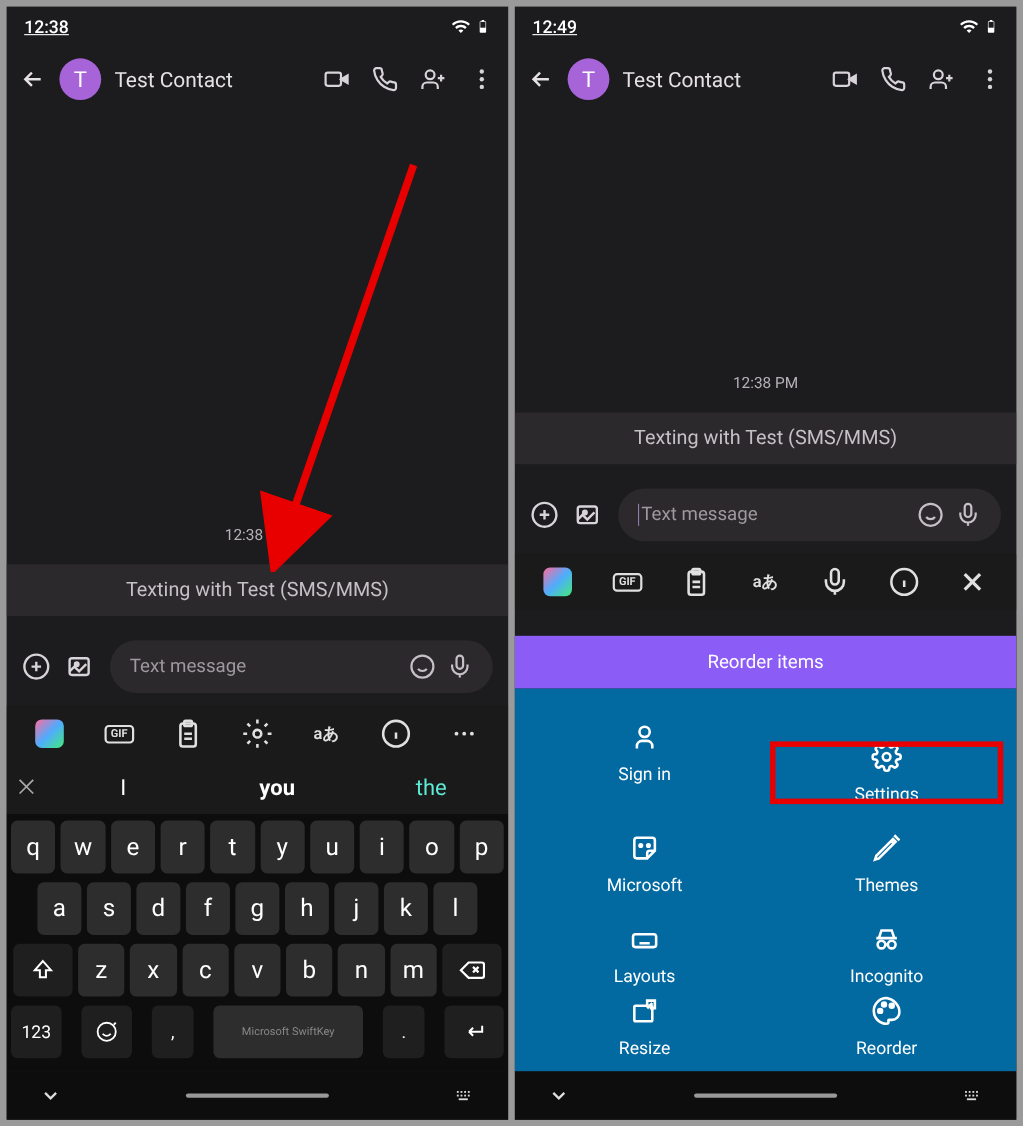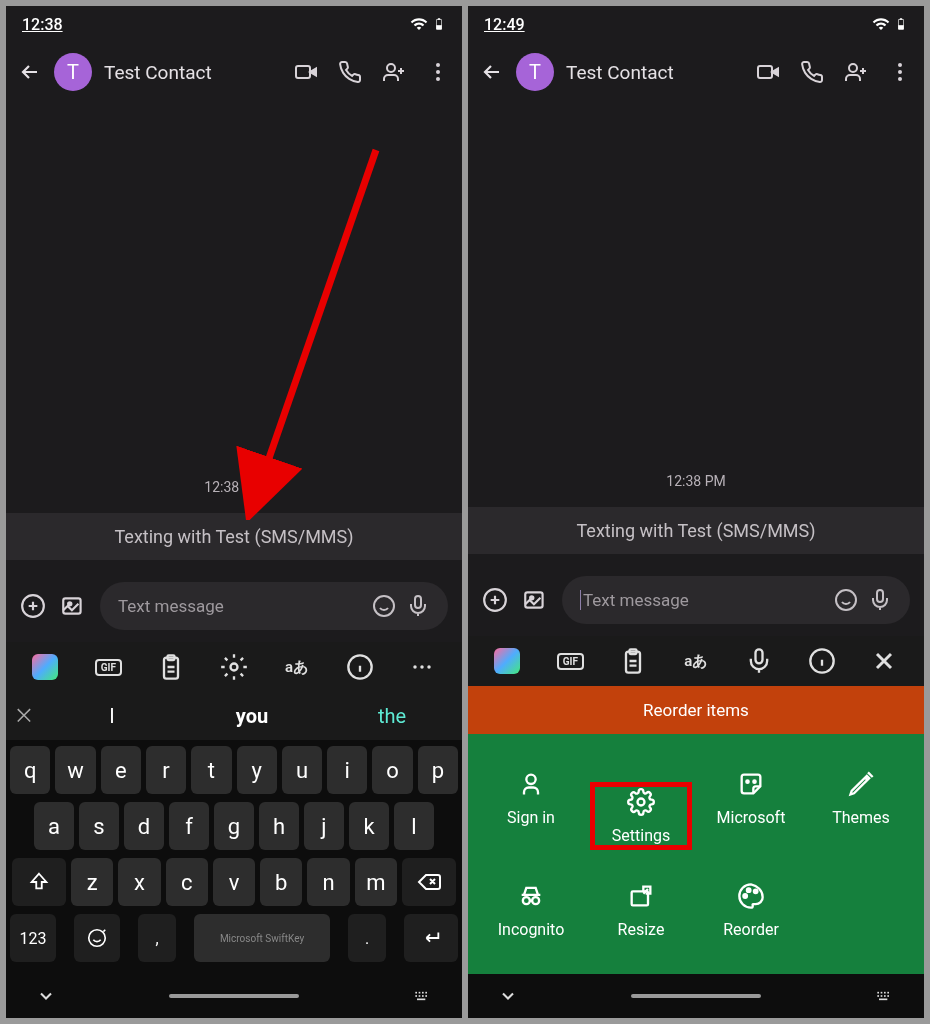--- a/index.html
+++ b/index.html
@@ -36,22 +36,22 @@
 .key-row.bottom { padding: 0 2px; }
 .key.shift, .key.del { flex: 0 0 54px; background: #1f1f1f; }
 .key-row.func { gap: 18px; }
 .key.func-key { background: #1f1f1f; flex: 0 0 46px; font-size: 16px; }
 .key.space { flex: 1; font-size: 10px; color: #888; }
 .key.enter { flex: 0 0 54px; }
 .nav-bar { background: #0d0d0d; height: 44px; display: flex; align-items: center; justify-content: space-between; padding: 0 30px; }
 .nav-handle { width: 130px; height: 4px; background: #999; border-radius: 2px; }
 .nav-icon { width: 20px; height: 20px; color: #ddd; cursor: pointer; display: flex; align-items: center; justify-content: center; }
 .arrow-overlay { position: absolute; pointer-events: none; }
-.reorder-header { background: #c2410c; height: 48px; display: flex; align-items: center; justify-content: center; color: #fff; font-size: 17px; }
-.grid-area { background: #15803d; padding: 12px 12px; display: grid; grid-template-columns: repeat(4, 1fr); grid-template-rows: repeat(2, 1fr); gap: 8px; flex: 0 0 240px; }
+.reorder-header { background: #8b5cf6; height: 48px; display: flex; align-items: center; justify-content: center; color: #fff; font-size: 17px; margin-top: 24px; }
+.grid-area { background: #0369a1; padding: 12px 12px; display: grid; grid-template-columns: repeat(2, 1fr); grid-template-rows: repeat(2, 1fr); gap: 8px; flex: 0 0 240px; }
 .grid-item { display: flex; flex-direction: column; align-items: center; justify-content: center; gap: 10px; cursor: pointer; }
 .grid-item.highlighted { outline: 5px solid #e80000; outline-offset: -5px; margin-top: 36px; }
 .grid-icon { width: 28px; height: 28px; color: #fff; display: flex; align-items: center; justify-content: center; }
 .grid-label { color: #fff; font-size: 16px; }
 svg { width: 100%; height: 100%; }
 </style>
 </head>
 <body>
 
 <div class="phone">
@@ -427,20 +427,29 @@
           <svg viewBox="0 0 24 24" fill="none" stroke="#fff" stroke-width="2">
             <path d="M3 21l3-1 13-13-2-2L4 18l-1 3zM15 6l2 2"></path>
             <path d="M18 2l4 4"></path>
           </svg>
         </div>
         <div class="grid-label">Themes</div>
       </div>
       <div class="grid-item">
         <div class="grid-icon">
           <svg viewBox="0 0 24 24" fill="none" stroke="#fff" stroke-width="2">
+            <rect x="3" y="8" width="18" height="10" rx="2"></rect>
+            <path d="M7 12h.01M11 12h.01M15 12h.01M8 15h8"></path>
+          </svg>
+        </div>
+        <div class="grid-label">Layouts</div>
+      </div>
+      <div class="grid-item">
+        <div class="grid-icon">
+          <svg viewBox="0 0 24 24" fill="none" stroke="#fff" stroke-width="2">
             <path d="M4 11h16M6 11l2-6h8l2 6"></path>
             <circle cx="8" cy="16" r="3"></circle>
             <circle cx="16" cy="16" r="3"></circle>
             <path d="M11 16h2"></path>
           </svg>
         </div>
         <div class="grid-label">Incognito</div>
       </div>
       <div class="grid-item">
         <div class="grid-icon">

